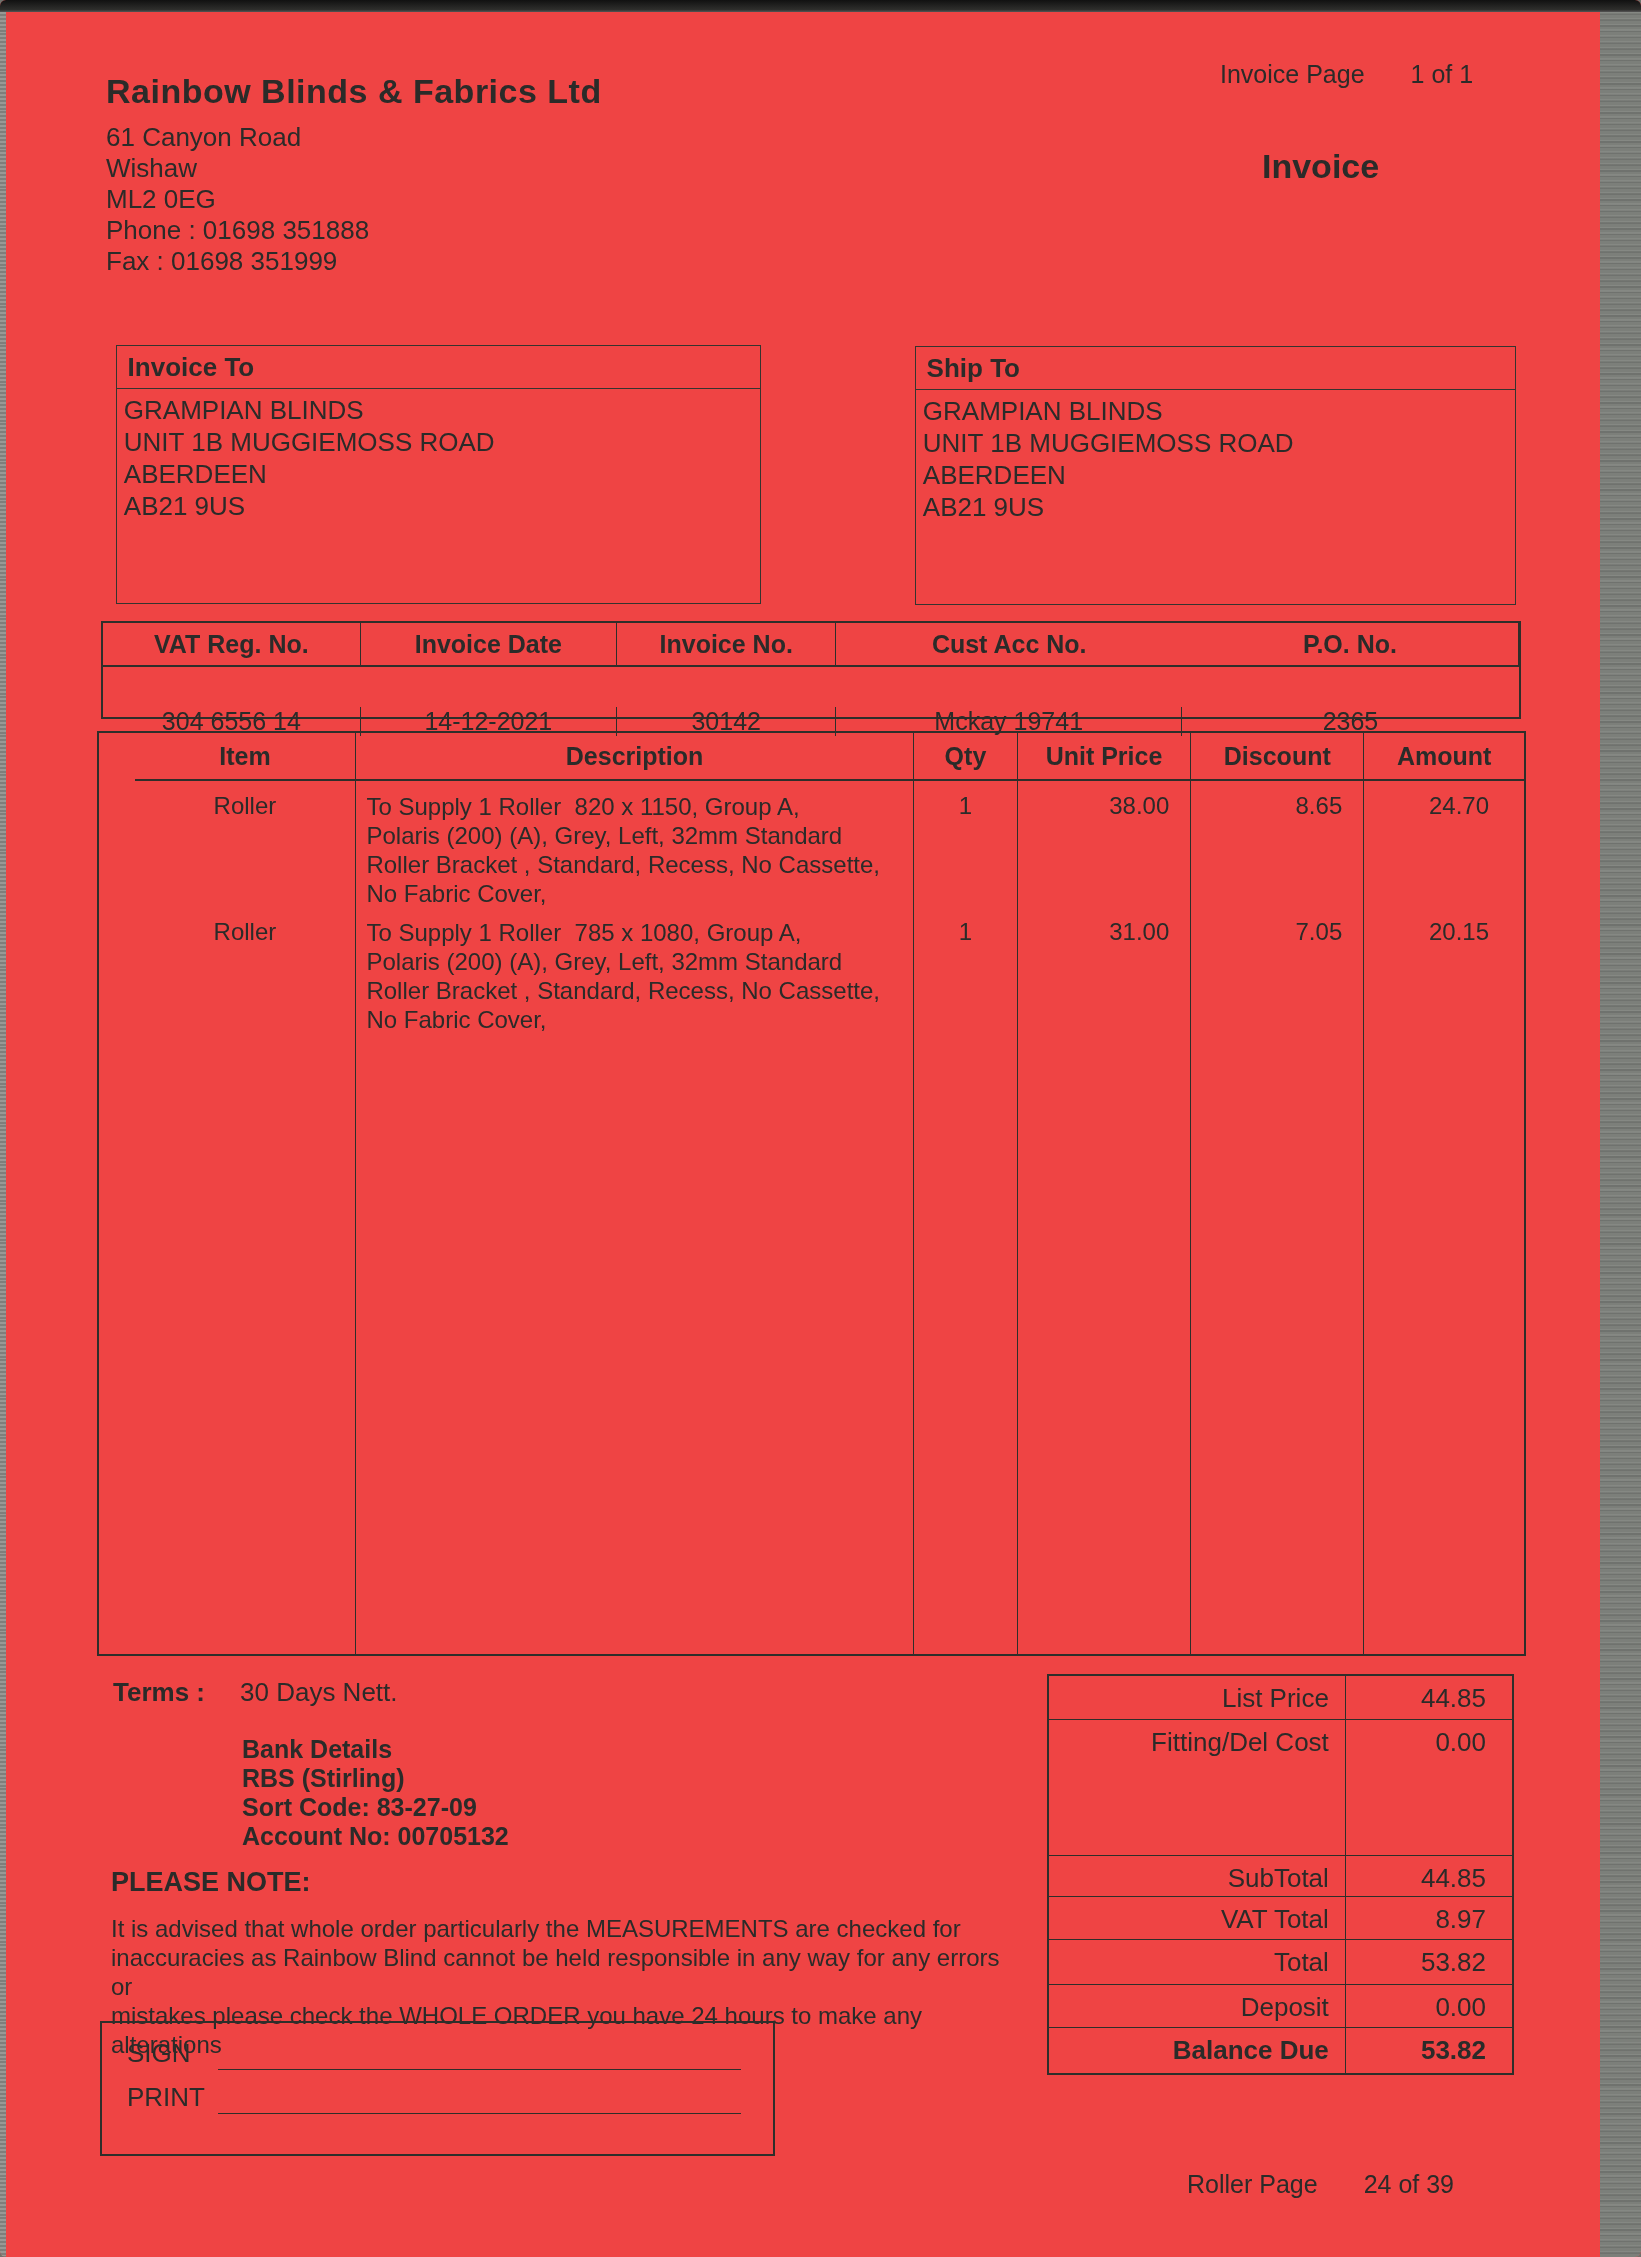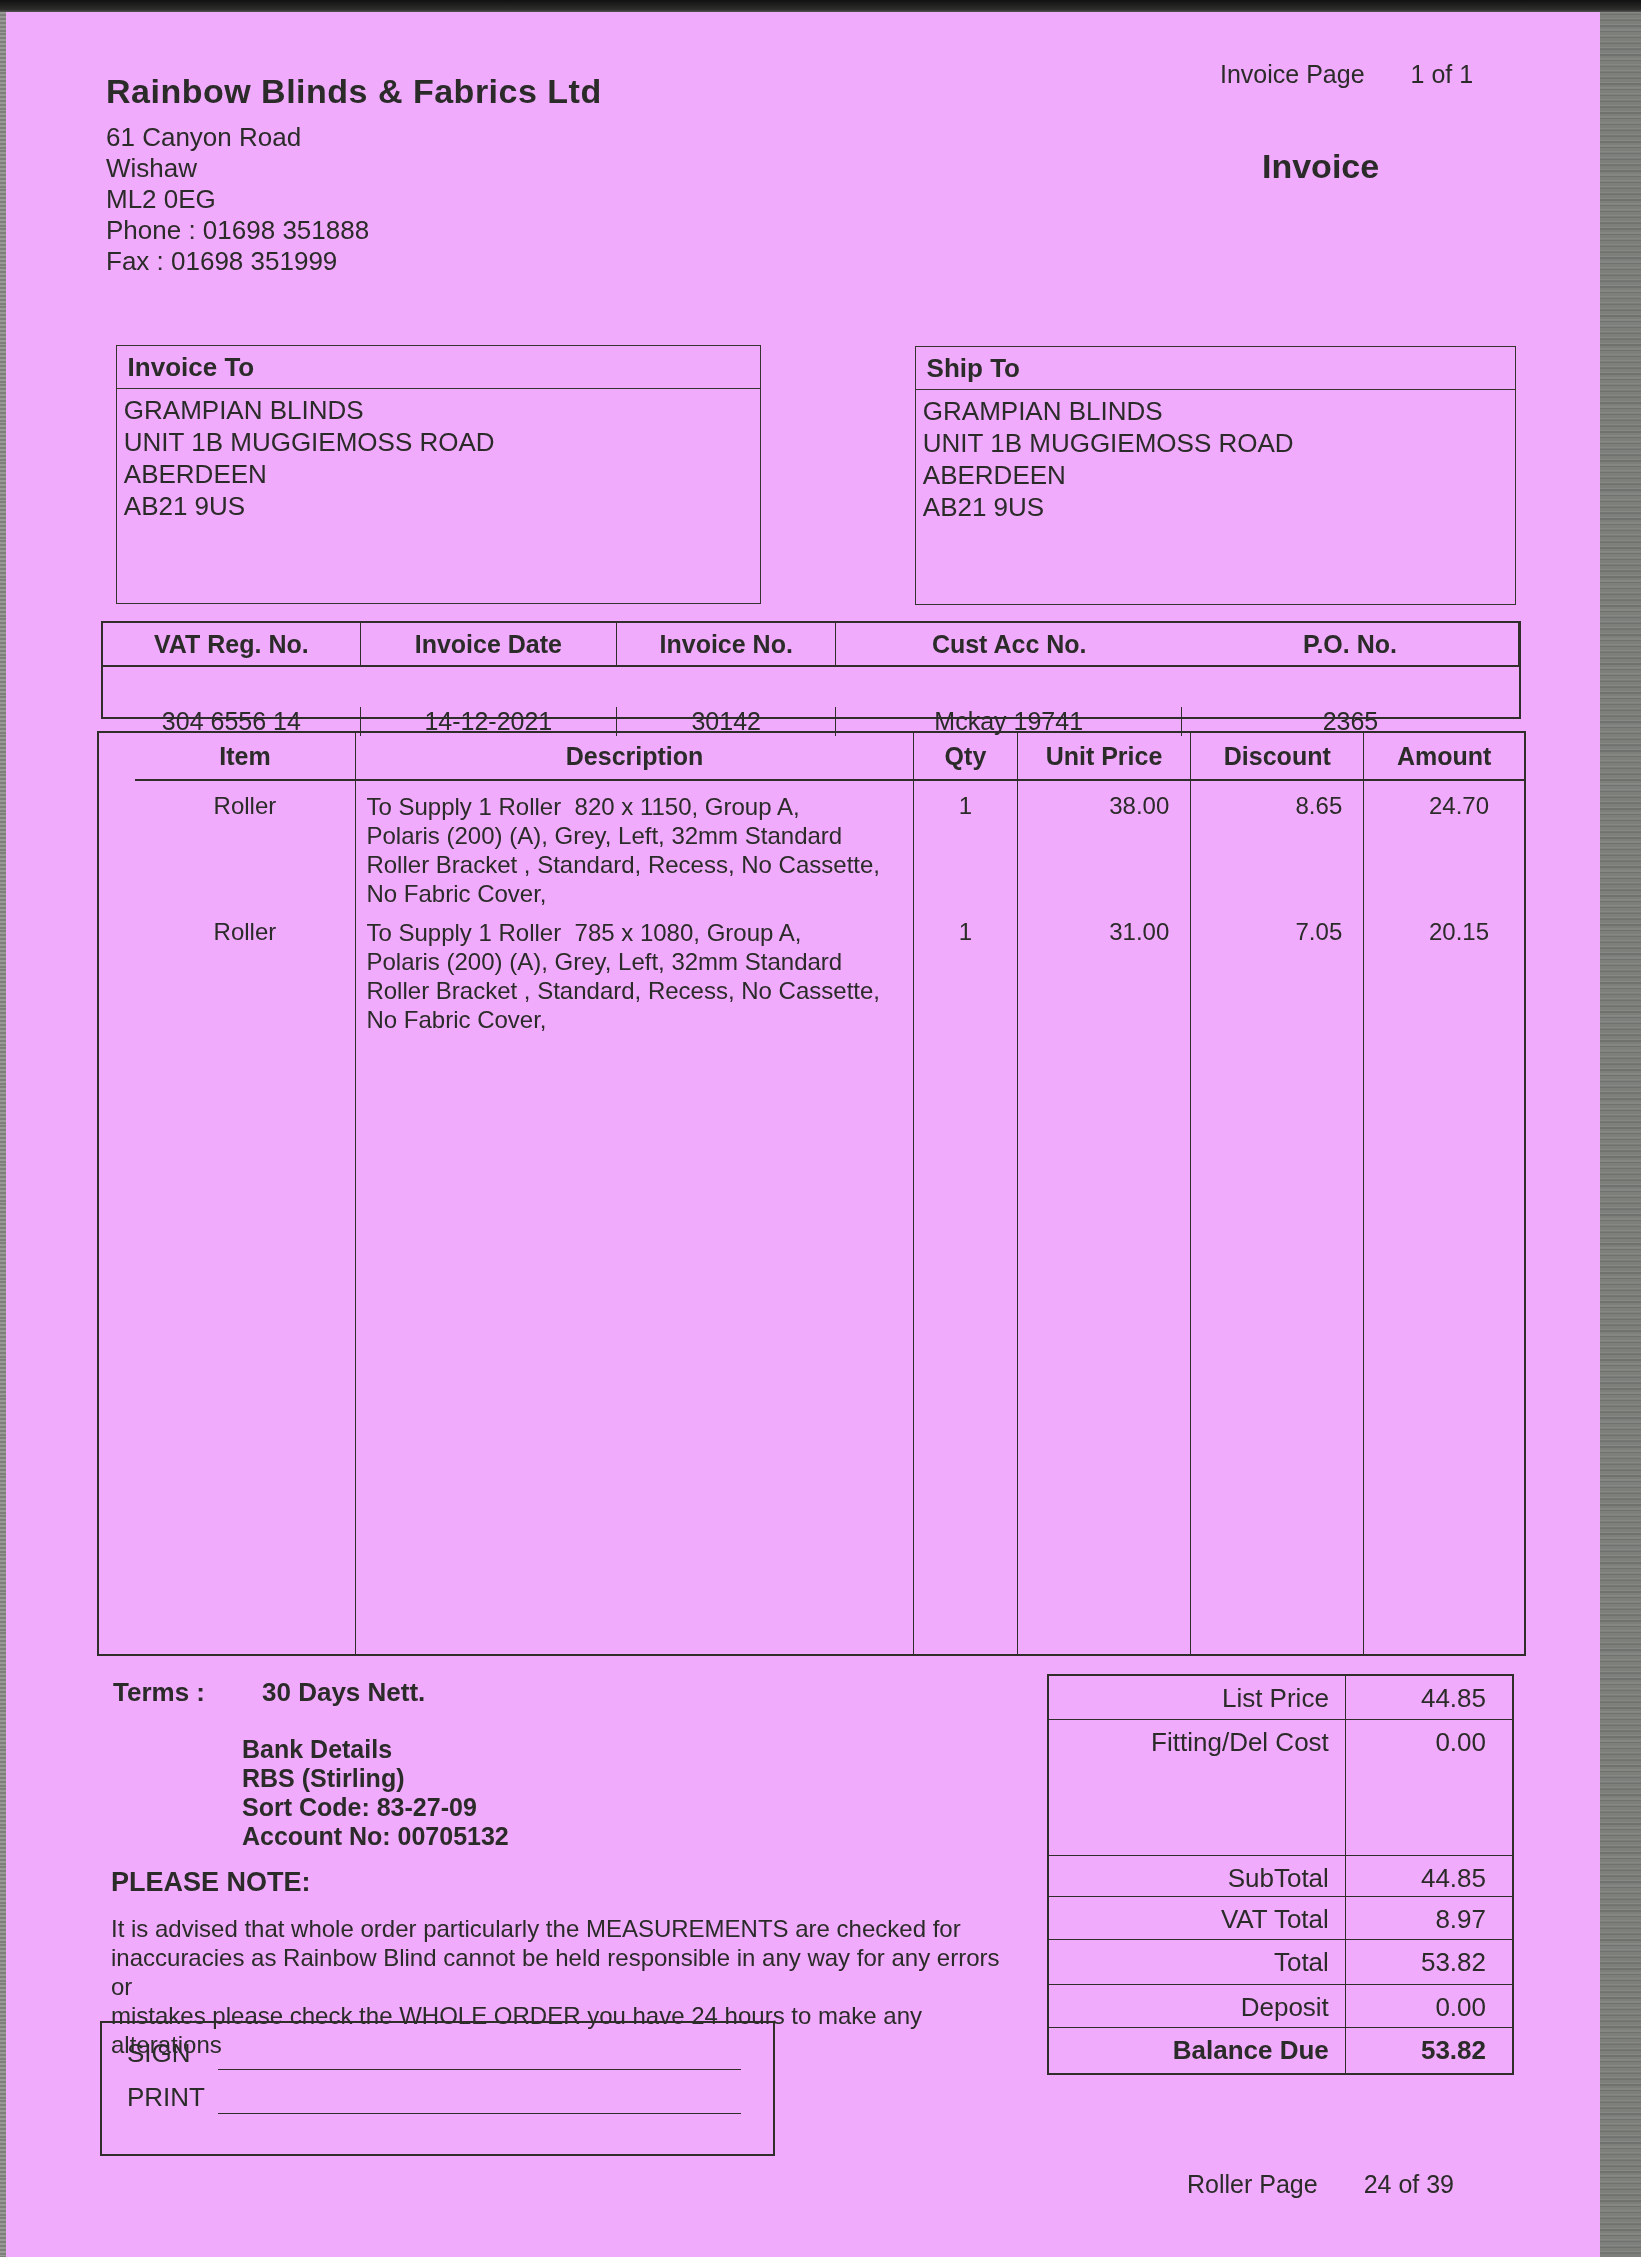--- a/index.html
+++ b/index.html
@@ -1,20 +1,20 @@
 <!DOCTYPE html>
 <html><head>
 <meta charset="utf-8">
 <style>
   * { margin:0; padding:0; box-sizing:border-box; }
   html,body { background:#6f726d; }
   body { font-family:"Liberation Sans","DejaVu Sans",sans-serif; }
   #page {
     position:relative; width:1641px; height:2257px;
-    background:#f0abfc; color:#2b2b29; overflow:hidden;
+    background:#ef4444; color:#2b2b29; overflow:hidden;border-radius:6px;
   }
   .abs { position:absolute; }
 
   
   #scan-top { left:0; top:0; width:1641px; height:11.6px; background:linear-gradient(180deg,#111 0%,#2e2e2c 80%,#555 100%); }
   #scan-right { left:1600px; top:11.6px; width:42px; height:2246px;
     background:#7c7f7a;
     background-image:repeating-linear-gradient(180deg, rgba(255,255,255,0.07) 0 1px, rgba(0,0,0,0.10) 1.9px 2.9px, rgba(0,0,0,0) 2.9px 5.8px);
   }
   #scan-left { left:0; top:11.6px; width:5.8px; height:2246px; background:#90908c;
@@ -51,21 +51,21 @@
   .it-c { border-right:1.9px solid #2f2e2a; font-size:24px; padding-top:10.6px; }
   .it-item { text-align:center; }
   .it-desc { padding-left:10.6px; padding-right:3.9px; line-height:29px; }
   .it-desc div { white-space:pre-wrap; }
   .it-qty { text-align:center; }
   .it-num { text-align:right; padding-right:21px; }
   .it-amt { text-align:right; padding-right:35px; }
 
   
   #terms-label { left:113px; top:1677px; font-size:26px; font-weight:bold; }
-  #terms-value { left:240px; top:1677px; font-size:26px; font-weight:bold;margin-left:22px; }
+  #terms-value { left:240px; top:1677px; font-size:26px; font-weight:normal; }
   #bank-block { left:242px; top:1735px; font-size:25px; font-weight:bold; line-height:29px; }
   #note-heading { left:111px; top:1867px; font-size:27px; font-weight:bold; }
   #note-block { left:111px; top:1914px; width:908px; font-size:24px; line-height:29px; }
 
   
   #totals-box { left:1047px; top:1674px; width:467px; height:401px; border:2.9px solid #2f2e2a;
     display:grid; grid-template-columns:64.2% 1fr; grid-template-rows:44px 136px 41px 43px 45px 43px 1fr; }
   .tot-l { border-right:1.9px solid #2f2e2a; border-bottom:1.9px solid #2f2e2a; text-align:right;
     padding:6.8px 16.4px 0 0; font-size:26px; }
   .tot-v { border-bottom:1.9px solid #2f2e2a; text-align:right; padding:6.8px 26px 0 0; font-size:26px; }

